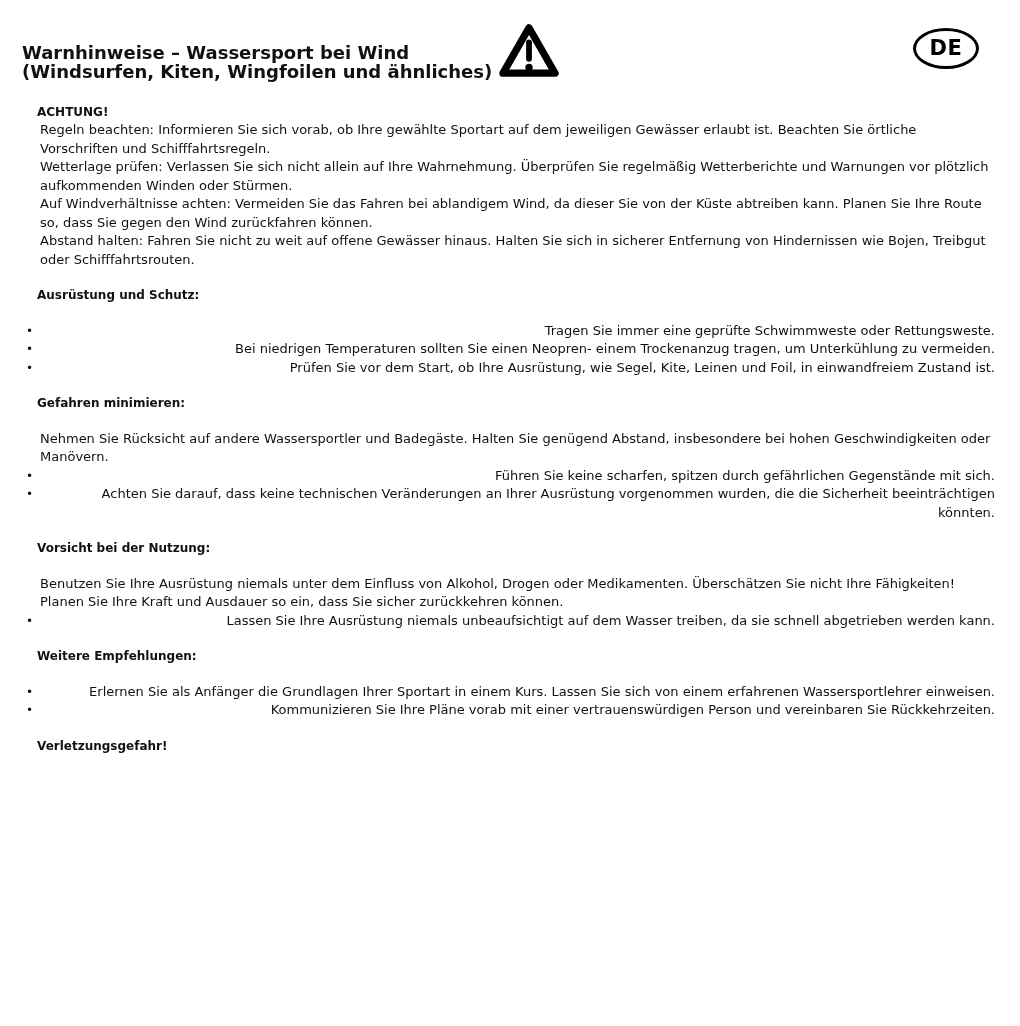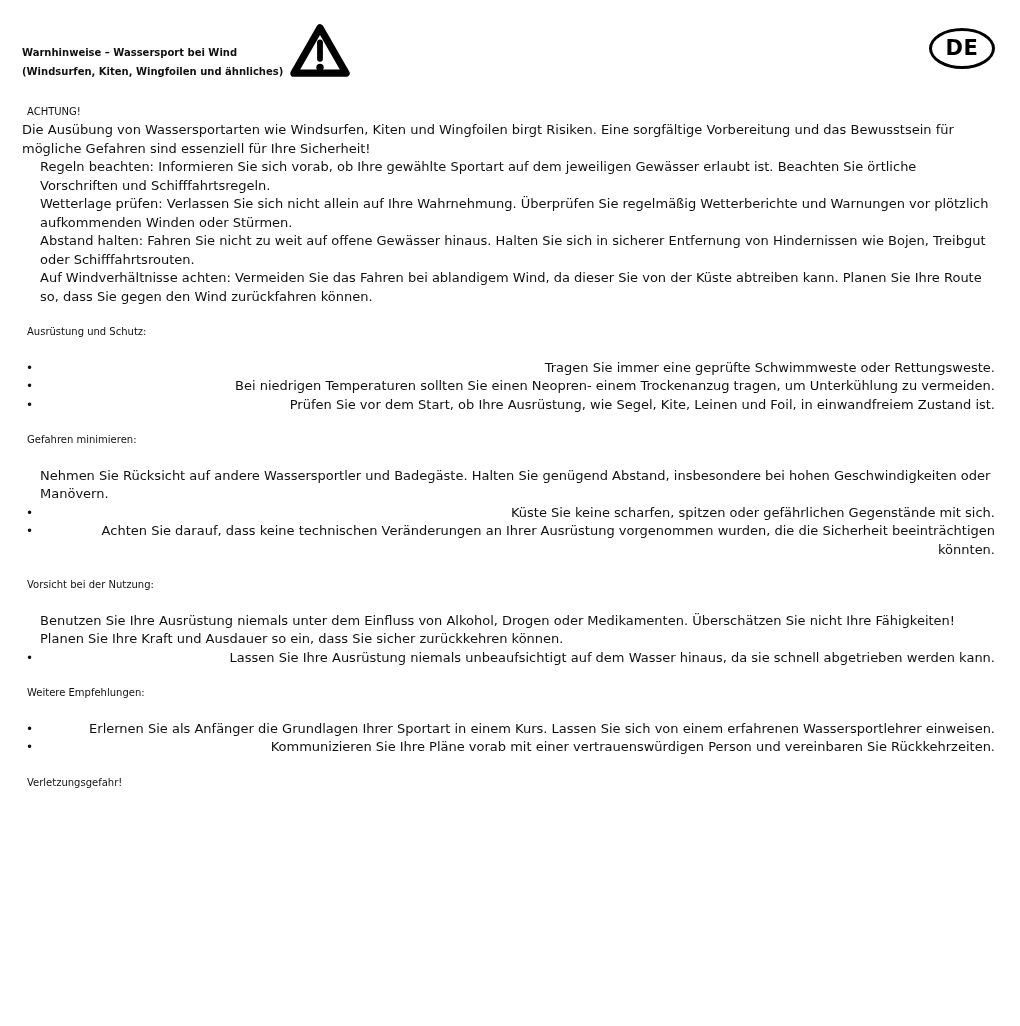--- a/index.html
+++ b/index.html
@@ -20,49 +20,49 @@
     box-sizing: border-box;
     width: 1020px;
   }
   .header {
     display: flex;
     align-items: center;
     position: relative;
   }
   .title {
     font-weight: bold;
-    font-size: 10px;
+    font-size: 18px;
     line-height: 19px;
     white-space: nowrap;
   }
   .warn-icon {
     margin-left: 6px;
     margin-top: -16px;
     flex: 0 0 auto;
   }
   .lang-badge {
     position: absolute;
     top: -10px;
-    right: 0;
+    right: 16px;
     width: 60px;
     height: 35px;
     border: 3.5px solid #000;
     border-radius: 50%;
     display: flex;
     align-items: center;
     justify-content: center;
     font-weight: bold;
     font-size: 21px;
     letter-spacing: 0.5px;
     color: #000;
   }
   h2 {
-    font-size: 10px;
-    font-weight: normal;
-    margin: 17px 5px;
+    font-size: 12px;
+    font-weight: bold;
+    margin: 17px 15px;
     line-height: 18.5px;
   }
   h2.tight { margin-bottom: 0; }
   p.para { margin: 0; }
   p.indent { padding-left: 18px; }
   .bullet-row { display: flex; }
   .bullet-marker {
     flex: 0 0 15px;
     padding-left: 4px;
     box-sizing: content-box;
@@ -86,28 +86,27 @@
         <path d="M32 6 L59 53 L5 53 Z" fill="none" stroke="#000" stroke-width="7.5" stroke-linejoin="round"></path>
         <line x1="32" y1="21" x2="32" y2="38" stroke="#000" stroke-width="6" stroke-linecap="round"></line>
         <circle cx="32" cy="47" r="3.8" fill="#000"></circle>
       </svg>
     </span>
     <div class="lang-badge">DE</div>
   </div>
 
   <section>
     <h2 class="tight">ACHTUNG!</h2>
-    <p class="para">Die Ausübung von Wassersportarten wie Windsurfen, Kiten und Wingfoilen birgt Risiken. Eine sorgfältige Vorbereitung und das Bewusstsein für mögliche Gefahren sind essenziell für Ihre Sicherheit!</p>
   </section>
 
   <section>
     <p class="para indent">Regeln beachten: Informieren Sie sich vorab, ob Ihre gewählte Sportart auf dem jeweiligen Gewässer erlaubt ist. Beachten Sie örtliche Vorschriften und Schifffahrtsregeln.</p>
     <p class="para indent">Wetterlage prüfen: Verlassen Sie sich nicht allein auf Ihre Wahrnehmung. Überprüfen Sie regelmäßig Wetterberichte und Warnungen vor plötzlich aufkommenden Winden oder Stürmen.</p>
+    <p class="para indent">Auf Windverhältnisse achten: Vermeiden Sie das Fahren bei ablandigem Wind, da dieser Sie von der Küste abtreiben kann. Planen Sie Ihre Route so, dass Sie gegen den Wind zurückfahren können.</p>
     <p class="para indent">Abstand halten: Fahren Sie nicht zu weit auf offene Gewässer hinaus. Halten Sie sich in sicherer Entfernung von Hindernissen wie Bojen, Treibgut oder Schifffahrtsrouten.</p>
-    <p class="para indent">Auf Windverhältnisse achten: Vermeiden Sie das Fahren bei ablandigem Wind, da dieser Sie von der Küste abtreiben kann. Planen Sie Ihre Route so, dass Sie gegen den Wind zurückfahren können.</p>
   </section>
 
   <section>
     <h2>Ausrüstung und Schutz:</h2>
     <div class="bullet-row">
       <span class="bullet-marker">•</span>
       <p class="para">Tragen Sie immer eine geprüfte Schwimmweste oder Rettungsweste.</p>
     </div>
     <div class="bullet-row">
       <span class="bullet-marker">•</span>
@@ -117,34 +116,34 @@
       <span class="bullet-marker">•</span>
       <p class="para">Prüfen Sie vor dem Start, ob Ihre Ausrüstung, wie Segel, Kite, Leinen und Foil, in einwandfreiem Zustand ist.</p>
     </div>
   </section>
 
   <section>
     <h2>Gefahren minimieren:</h2>
     <p class="para indent">Nehmen Sie Rücksicht auf andere Wassersportler und Badegäste. Halten Sie genügend Abstand, insbesondere bei hohen Geschwindigkeiten oder Manövern.</p>
     <div class="bullet-row">
       <span class="bullet-marker">•</span>
-      <p class="para">Küste Sie keine scharfen, spitzen oder gefährlichen Gegenstände mit sich.</p>
+      <p class="para">Führen Sie keine scharfen, spitzen durch gefährlichen Gegenstände mit sich.</p>
     </div>
     <div class="bullet-row">
       <span class="bullet-marker">•</span>
       <p class="para">Achten Sie darauf, dass keine technischen Veränderungen an Ihrer Ausrüstung vorgenommen wurden, die die Sicherheit beeinträchtigen könnten.</p>
     </div>
   </section>
 
   <section>
     <h2>Vorsicht bei der Nutzung:</h2>
     <p class="para indent">Benutzen Sie Ihre Ausrüstung niemals unter dem Einfluss von Alkohol, Drogen oder Medikamenten. Überschätzen Sie nicht Ihre Fähigkeiten! Planen Sie Ihre Kraft und Ausdauer so ein, dass Sie sicher zurückkehren können.</p>
     <div class="bullet-row">
       <span class="bullet-marker">•</span>
-      <p class="para">Lassen Sie Ihre Ausrüstung niemals unbeaufsichtigt auf dem Wasser hinaus, da sie schnell abgetrieben werden kann.</p>
+      <p class="para">Lassen Sie Ihre Ausrüstung niemals unbeaufsichtigt auf dem Wasser treiben, da sie schnell abgetrieben werden kann.</p>
     </div>
   </section>
 
   <section>
     <h2>Weitere Empfehlungen:</h2>
     <div class="bullet-row">
       <span class="bullet-marker">•</span>
       <p class="para">Erlernen Sie als Anfänger die Grundlagen Ihrer Sportart in einem Kurs. Lassen Sie sich von einem erfahrenen Wassersportlehrer einweisen.</p>
     </div>
     <div class="bullet-row">

